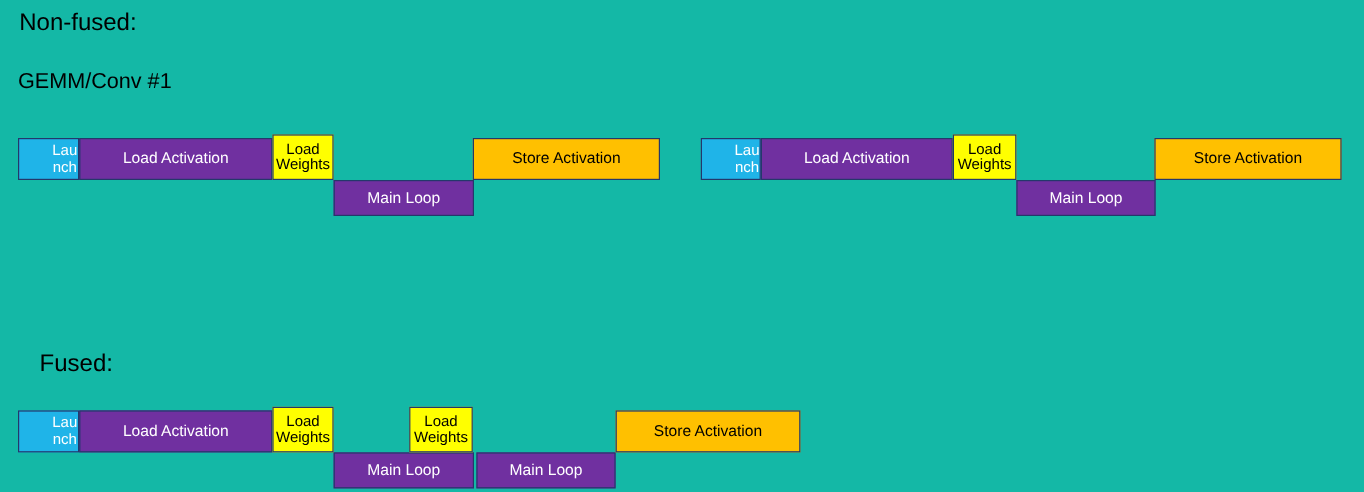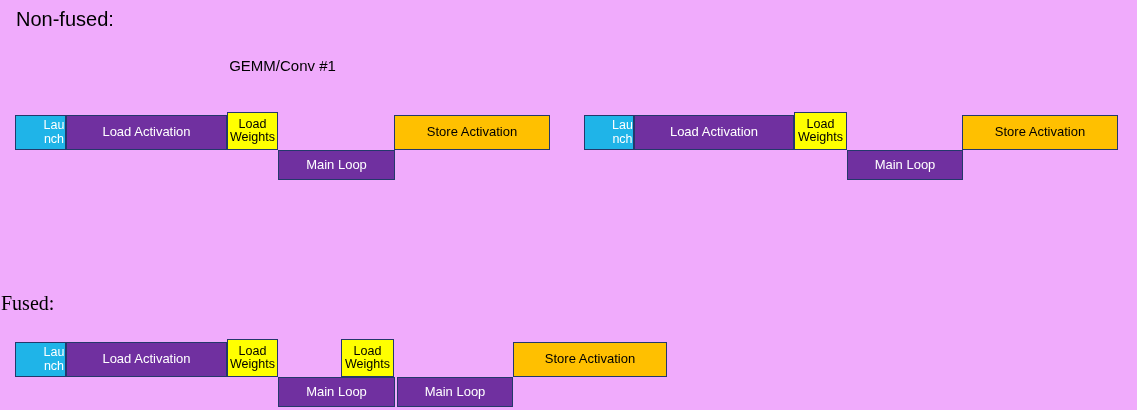--- a/index.html
+++ b/index.html
@@ -5,34 +5,34 @@
   html, body {
     margin: 0;
     padding: 0;
     background: #FFFFFF;
     font-family: "Liberation Sans", sans-serif;
   }
   #canvas {
     position: relative;
     width: 1137px;
     height: 410px;
-    background: #f0abfc;
+    background: #14b8a6;
     overflow: hidden;
   }
   .section-header {
     position: absolute;
     font-size: 20px;
     color: #000000;
     white-space: nowrap;
   }
   .group-title {
     position: absolute;
-    font-size: 15px;
+    font-size: 18px;
     color: #000000;
-    text-align: center;
+    text-align: left;
     white-space: nowrap;
   }
   .block {
     position: absolute;
     box-sizing: border-box;
     border: 1.5px solid #24386B;
     display: flex;
     align-items: center;
     justify-content: center;
     text-align: center;
@@ -78,21 +78,21 @@
     </div>
     <div class="block block-type-weights" style="left: 794px; top: 112px; width: 53px; height: 38px; background: rgb(255, 255, 0); color: rgb(0, 0, 0); border-color: rgb(36, 56, 107);">
       <span class="block-label">Load Weights</span>
     </div>
     <div class="block block-type-load" style="left: 847px; top: 150px; width: 116px; height: 30px; background: rgb(112, 48, 160); color: rgb(255, 255, 255); border-color: rgb(36, 56, 107);">
       <span class="block-label">Main Loop</span>
     </div>
     <div class="block block-type-store" style="left: 962px; top: 115px; width: 156px; height: 35px; background: rgb(255, 192, 0); color: rgb(0, 0, 0); border-color: rgb(36, 56, 107);">
       <span class="block-label">Store Activation</span>
     </div>
-    <div class="section-header" style="left: 1px; top: 292px; color: rgb(0, 0, 0); font-family: Liberation Serif, serif;">Fused:</div>
+    <div class="section-header" style="left: 33px; top: 292px; color: rgb(0, 0, 0);">Fused:</div>
     <div class="block block-type-launch" style="left: 15px; top: 342px; width: 51px; height: 35px; background: rgb(31, 180, 232); color: rgb(255, 255, 255); border-color: rgb(36, 56, 107);">
       <span class="block-label">Launch</span>
     </div>
     <div class="block block-type-load" style="left: 66px; top: 342px; width: 161px; height: 35px; background: rgb(112, 48, 160); color: rgb(255, 255, 255); border-color: rgb(36, 56, 107);">
       <span class="block-label">Load Activation</span>
     </div>
     <div class="block block-type-weights" style="left: 227px; top: 339px; width: 51px; height: 38px; background: rgb(255, 255, 0); color: rgb(0, 0, 0); border-color: rgb(36, 56, 107);">
       <span class="block-label">Load Weights</span>
     </div>
     <div class="block block-type-load" style="left: 278px; top: 377px; width: 117px; height: 30px; background: rgb(112, 48, 160); color: rgb(255, 255, 255); border-color: rgb(36, 56, 107);">

